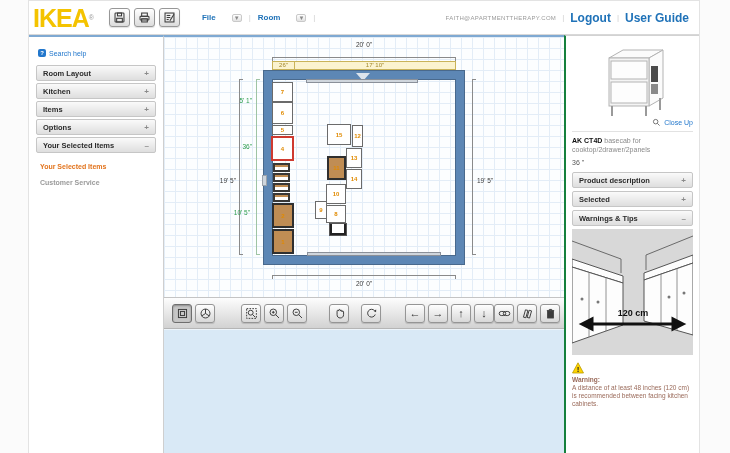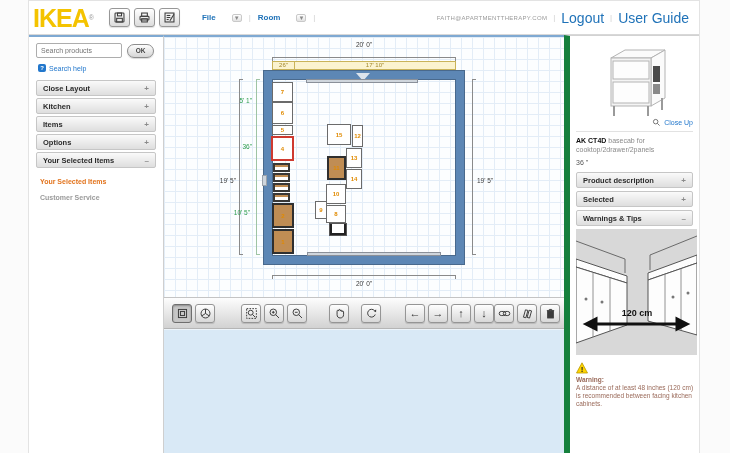--- a/index.html
+++ b/index.html
@@ -13,28 +13,28 @@
   #hdr-tools { display:flex; gap:4px; margin-left:16px; }
   .hbtn { width:21px; height:19px; border:1px solid #979797; border-radius:3px; background:linear-gradient(#ffffff,#dcdcdc); display:flex; align-items:center; justify-content:center; box-shadow:0 1px 1px rgba(0,0,0,.12); cursor:pointer; }
   .hbtn svg { width:13px; height:13px; stroke:#3c3c3c; fill:none; stroke-width:1.3; }
   #menus { display:flex; align-items:center; margin-left:22px; gap:4px; }
   .menu { display:flex; align-items:center; gap:16px; cursor:pointer; }
   .menu .mlabel { font-size:8px; font-weight:bold; color:#1f72b8; }
   .caret { font-size:6px; color:#8a8a8a; border:1px solid #c9c9c9; border-radius:2px; padding:0 1px; background:linear-gradient(#fff,#e2e2e2); line-height:6px; }
   .vsep { color:#cfcfcf; font-size:8px; margin:0 3px; }
   #account { margin-left:auto; margin-right:10px; display:flex; align-items:center; gap:6px; }
   #account .email { font-size:6px; color:#9a9a9a; letter-spacing:.3px; }
-  #account .alink { font-size:14px; font-weight:normal; color:#1f72b8; cursor:pointer; }
+  #account .alink { font-size:12px; font-weight:bold; color:#1f72b8; cursor:pointer; }
   #account .asep { color:#d0d0d0; font-size:8px; }
 
   
   #content { display:flex; height:418px; }
   #sidebar { width:137px; border-right:1px solid #cfcfcf; border-top:2px solid #7fa9d2; background:#fff; padding:6px 7px 0 7px; }
   #canvas-col { width:400px; border-top:2px solid #7fa9d2; display:flex; flex-direction:column; }
-  #rightpanel { width:135px; border-top:1px solid #d2d2d2; border-left:6px solid #15803d; background:#fff; padding:0 6px; }
+  #rightpanel { width:135px; border-top:1px solid #d2d2d2; border-left:2px solid #15803d; background:#fff; padding:0 6px; }
 
   
   #search-row { display:flex; align-items:center; gap:5px; }
   #search-input { width:86px; height:15px; font-size:7px; color:#777; border:1px solid #adadad; border-radius:2px; padding:0 4px; font-family:"Liberation Sans", sans-serif; }
   #ok-button { width:27px; height:14px; border:1px solid #8d8d8d; border-radius:8px; background:linear-gradient(#fdfdfd,#d6d6d6); font-size:6.5px; font-weight:bold; color:#444; cursor:pointer; box-shadow:0 1px 1px rgba(0,0,0,.15); }
   #search-help { display:flex; align-items:center; gap:3px; margin:6px 0 8px 2px; cursor:pointer; }
   #search-help .qicon { width:8px; height:8px; background:#2277cc; color:#fff; border-radius:2px; font-size:6px; font-weight:bold; display:flex; align-items:center; justify-content:center; }
   #search-help .qtext { font-size:7px; color:#2277cc; }
   .acc { height:16px; margin-bottom:2px; border:1px solid #c6c6c6; border-radius:2px; background:linear-gradient(#fafafa,#dedede); display:flex; align-items:center; justify-content:space-between; padding:0 6px; cursor:pointer; }
   .acc .alabel { font-size:7.5px; font-weight:bold; color:#2b2b2b; }
@@ -148,31 +148,27 @@
       <span class="asep">|</span>
       <span class="alink">Logout</span>
       <span class="asep">|</span>
       <span class="alink">User Guide</span>
     </div>
   </div>
 
   <div id="content">
 
     <div id="sidebar">
-      <div id="search-row">
-        <input id="search-input" placeholder="Search products" style="">
-        <button id="ok-button">OK</button>
-      </div>
       <div id="search-help">
         <span class="qicon">?</span>
         <span class="qtext">Search help</span>
       </div>
       <div id="sidebar-sections">
           <div class="acc">
-            <span class="alabel">Close Layout</span>
+            <span class="alabel">Room Layout</span>
             <span class="astate">+</span>
           </div>
           <div class="acc">
             <span class="alabel">Kitchen</span>
             <span class="astate">+</span>
           </div>
           <div class="acc">
             <span class="alabel">Items</span>
             <span class="astate">+</span>
           </div>

